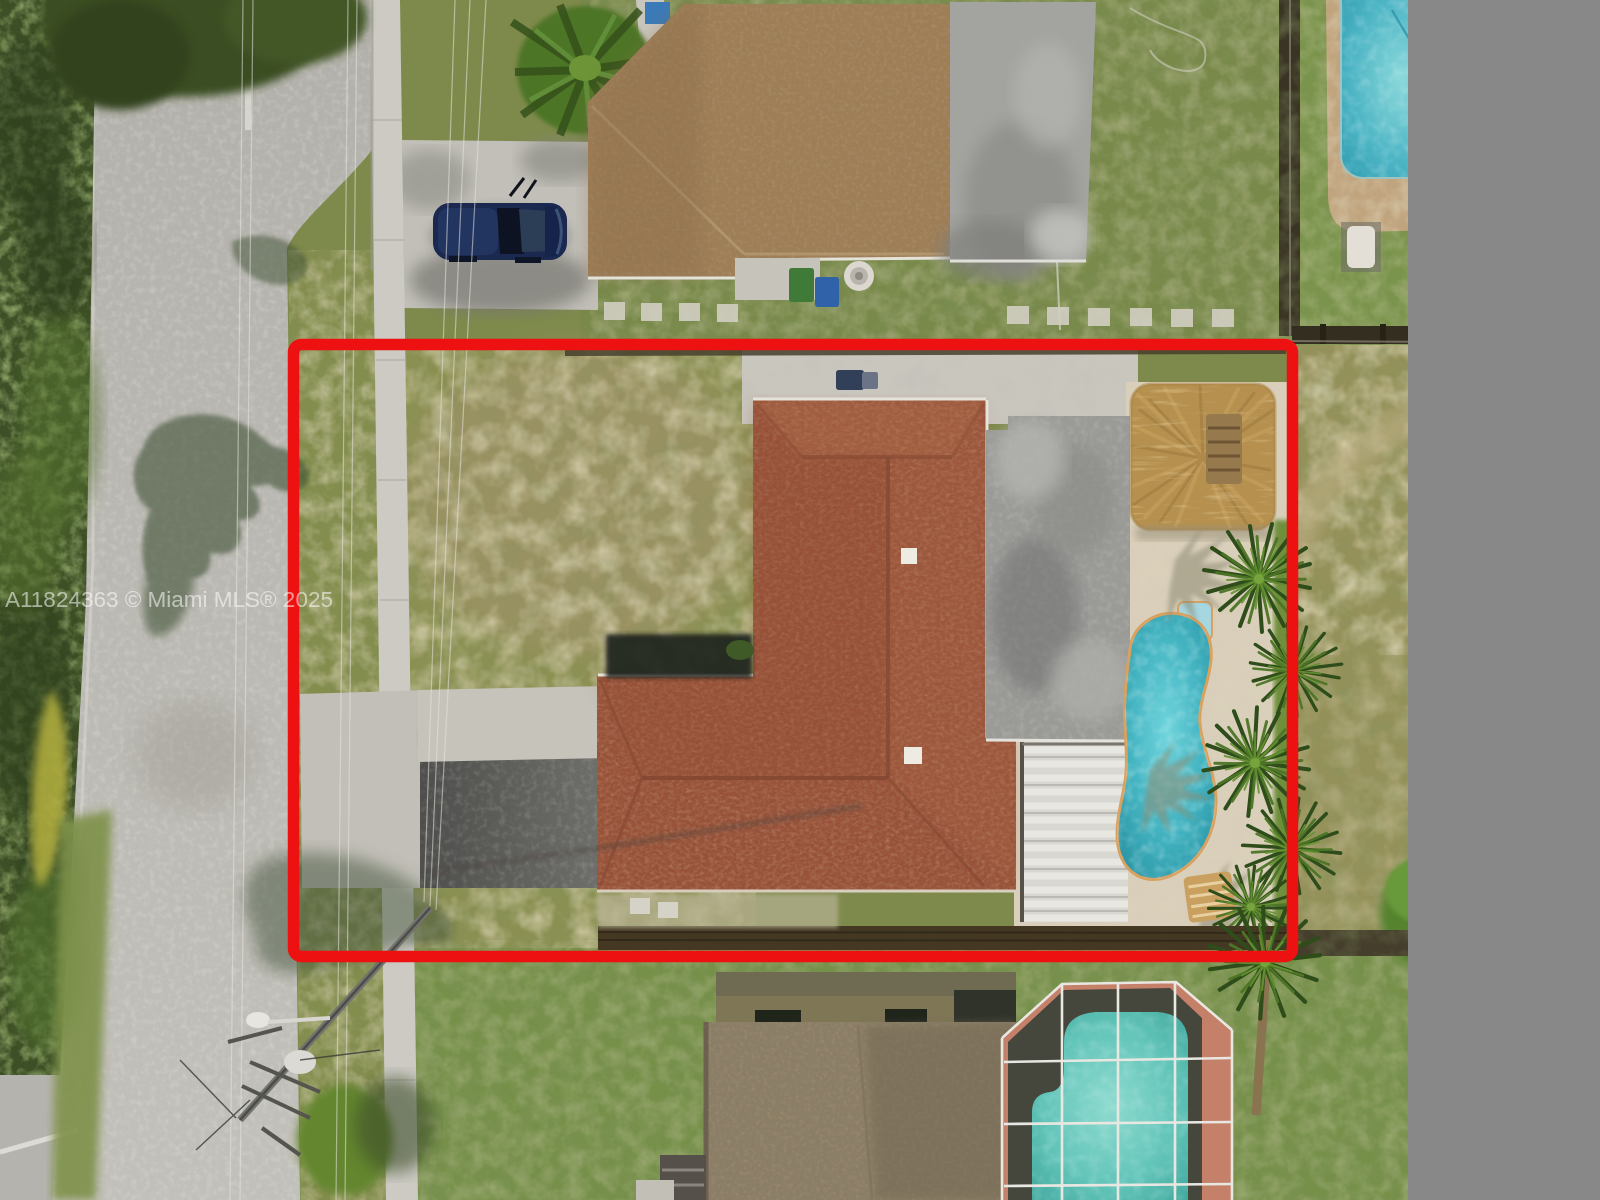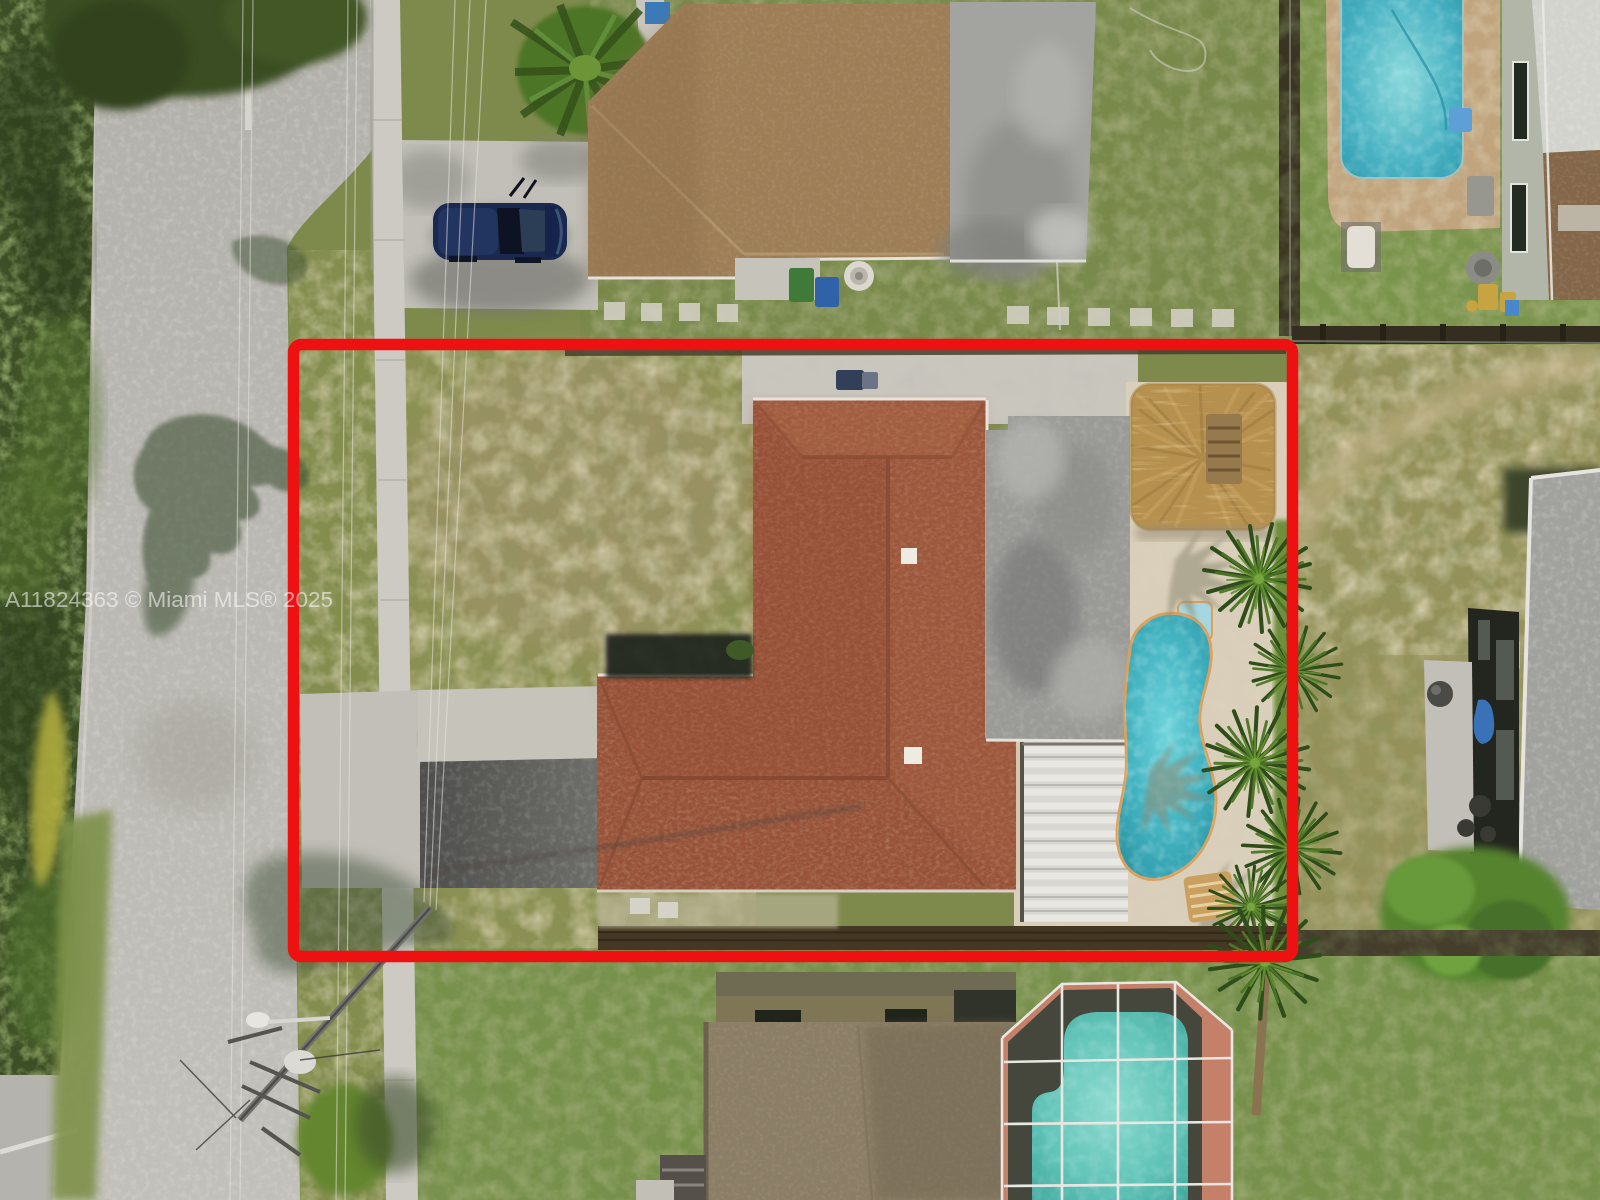--- a/index.html
+++ b/index.html
@@ -1,16 +1,16 @@
 <!DOCTYPE html>
 <html><head>
 <meta charset="utf-8">
 <style>
 html,body{margin:0;padding:0;background:#888;}
-#wrap{position:relative;width:1600px;height:1200px;overflow:hidden;font-family:"Liberation Sans",sans-serif;}
+#wrap{position:relative;width:1408px;height:1200px;overflow:hidden;font-family:"Liberation Sans",sans-serif;}
 svg{display:block;}
 </style>
 </head>
 <body>
 <div id="wrap">
 <svg width="1600" height="1200" viewBox="0 0 1600 1200">
 <defs>
 <filter id="tanM" x="0%" y="0%" width="100%" height="100%">
 <feTurbulence type="fractalNoise" baseFrequency="0.042" numOctaves="3" seed="7"></feTurbulence>
 <feColorMatrix type="matrix" values="0 0 0 0 0.72  0 0 0 0 0.66  0 0 0 0 0.46  0 0 0 1.7 -0.62"></feColorMatrix>

